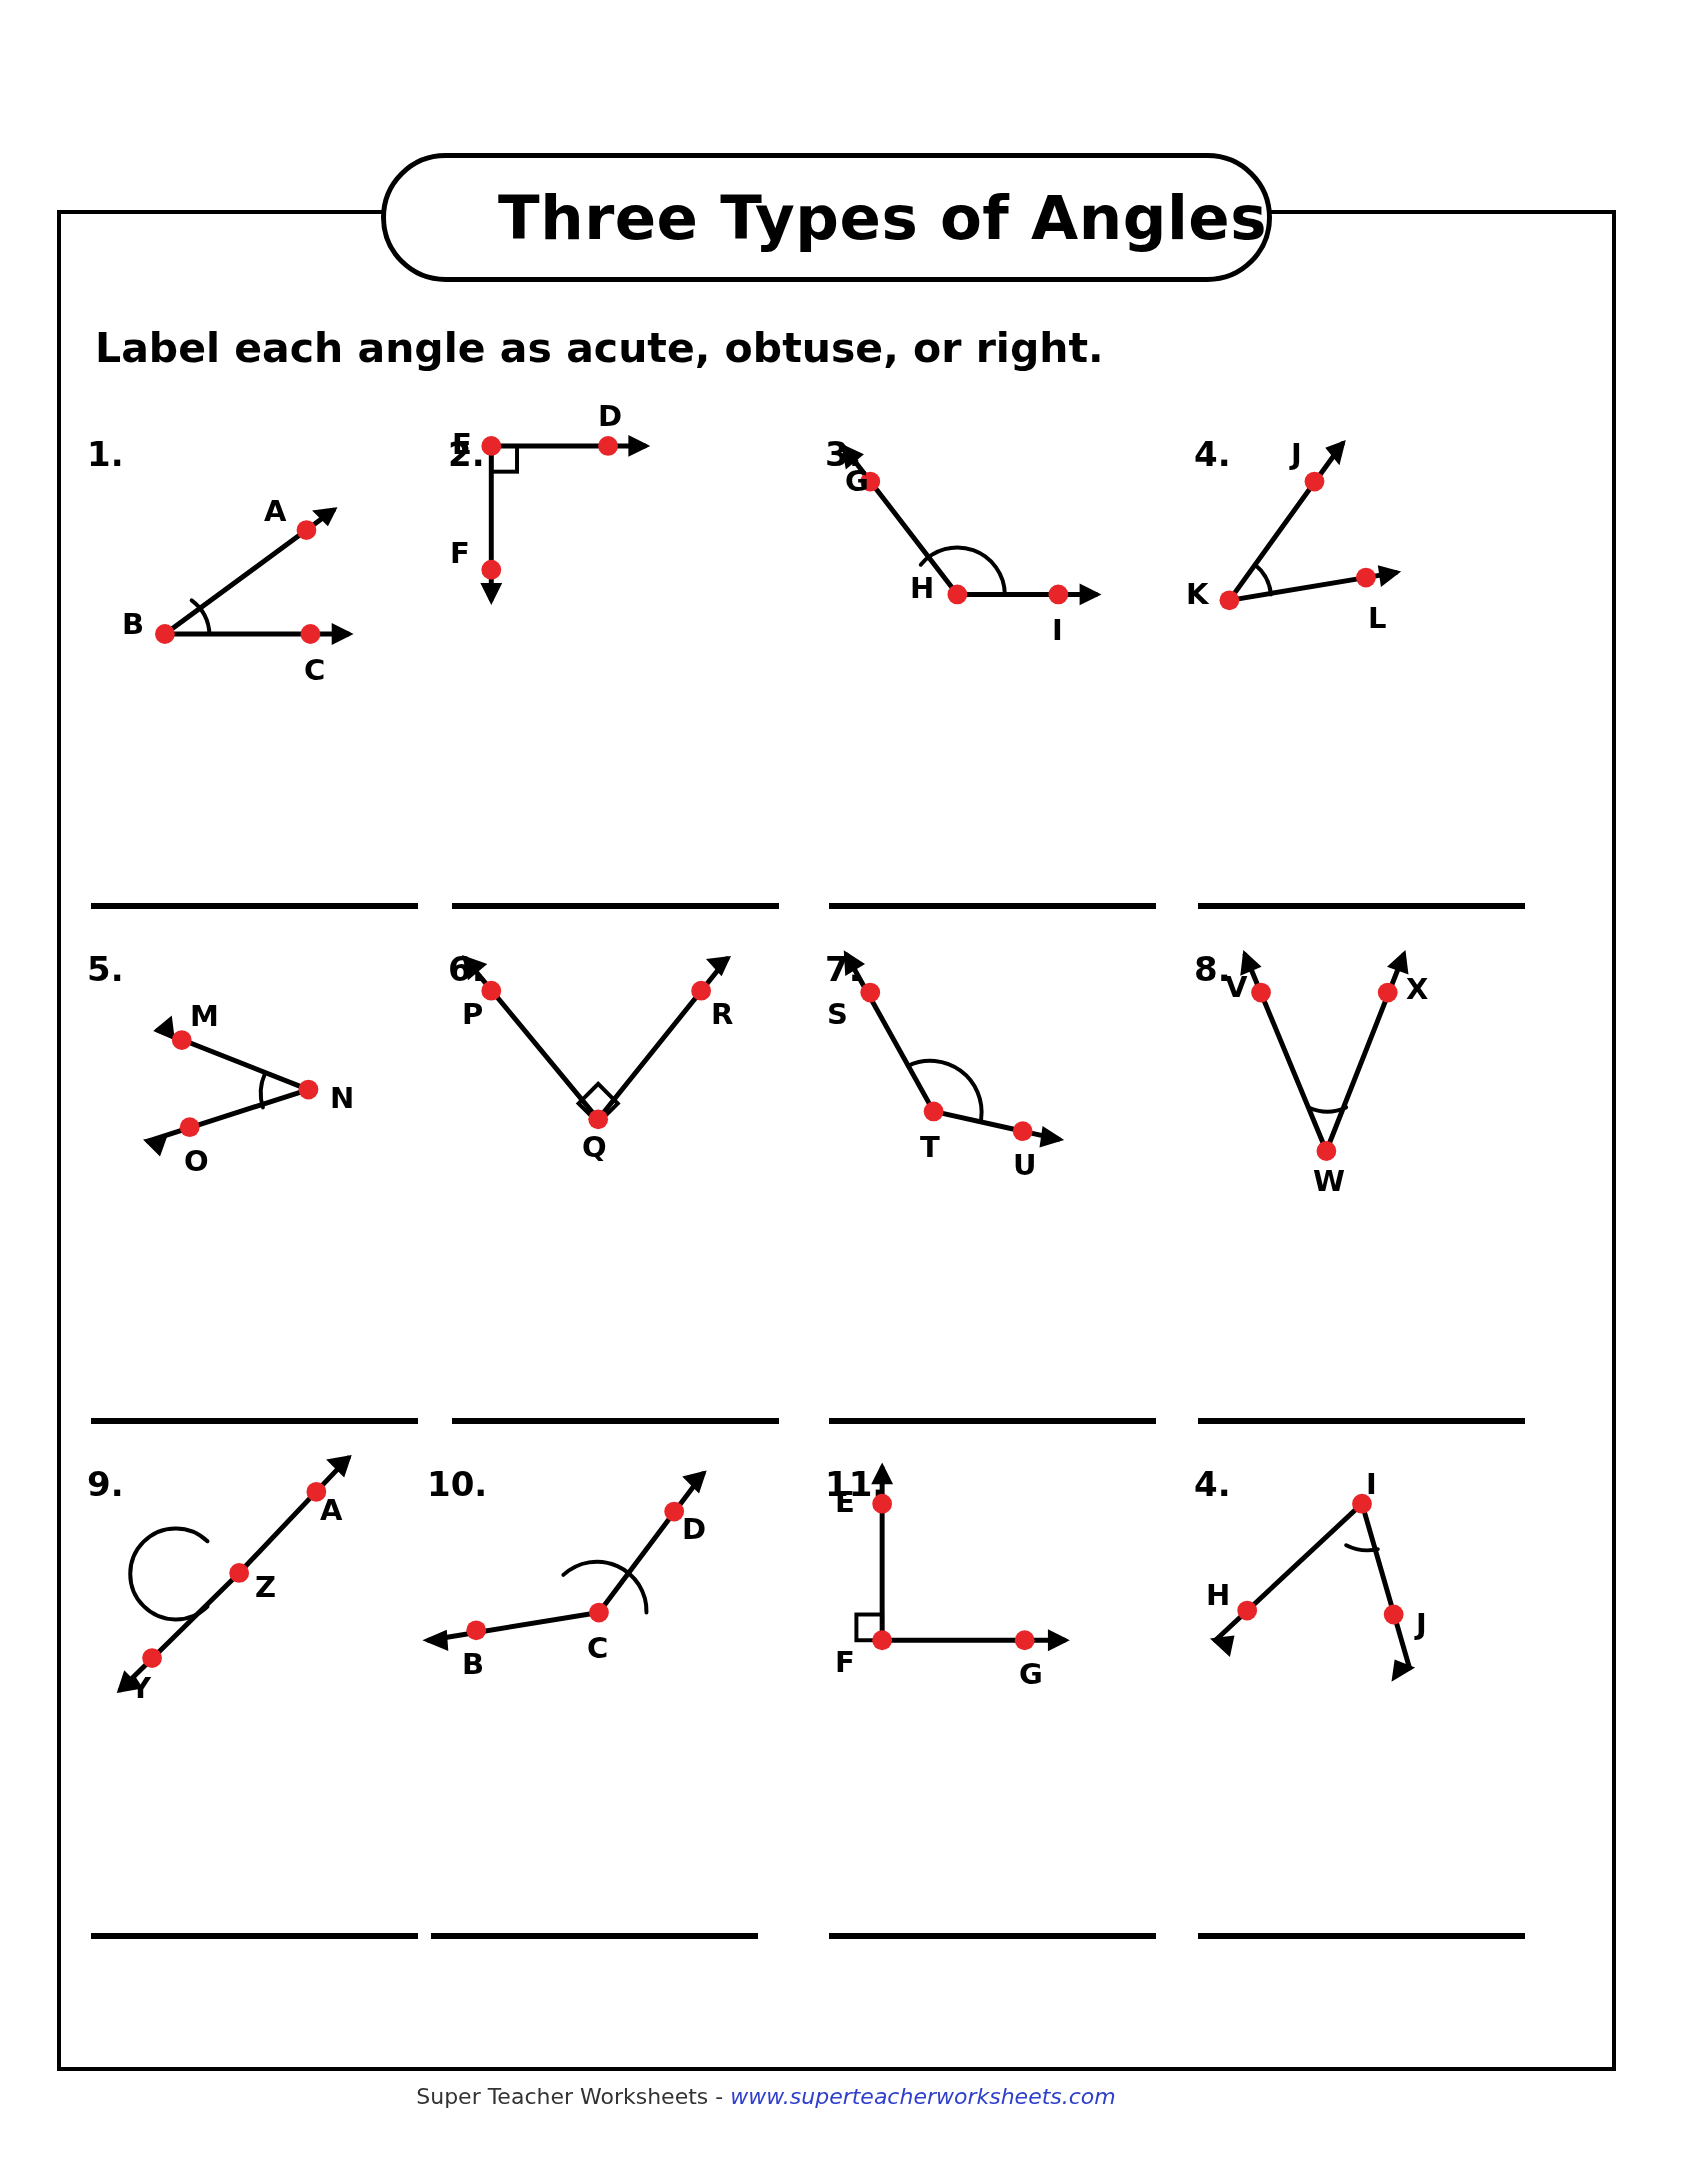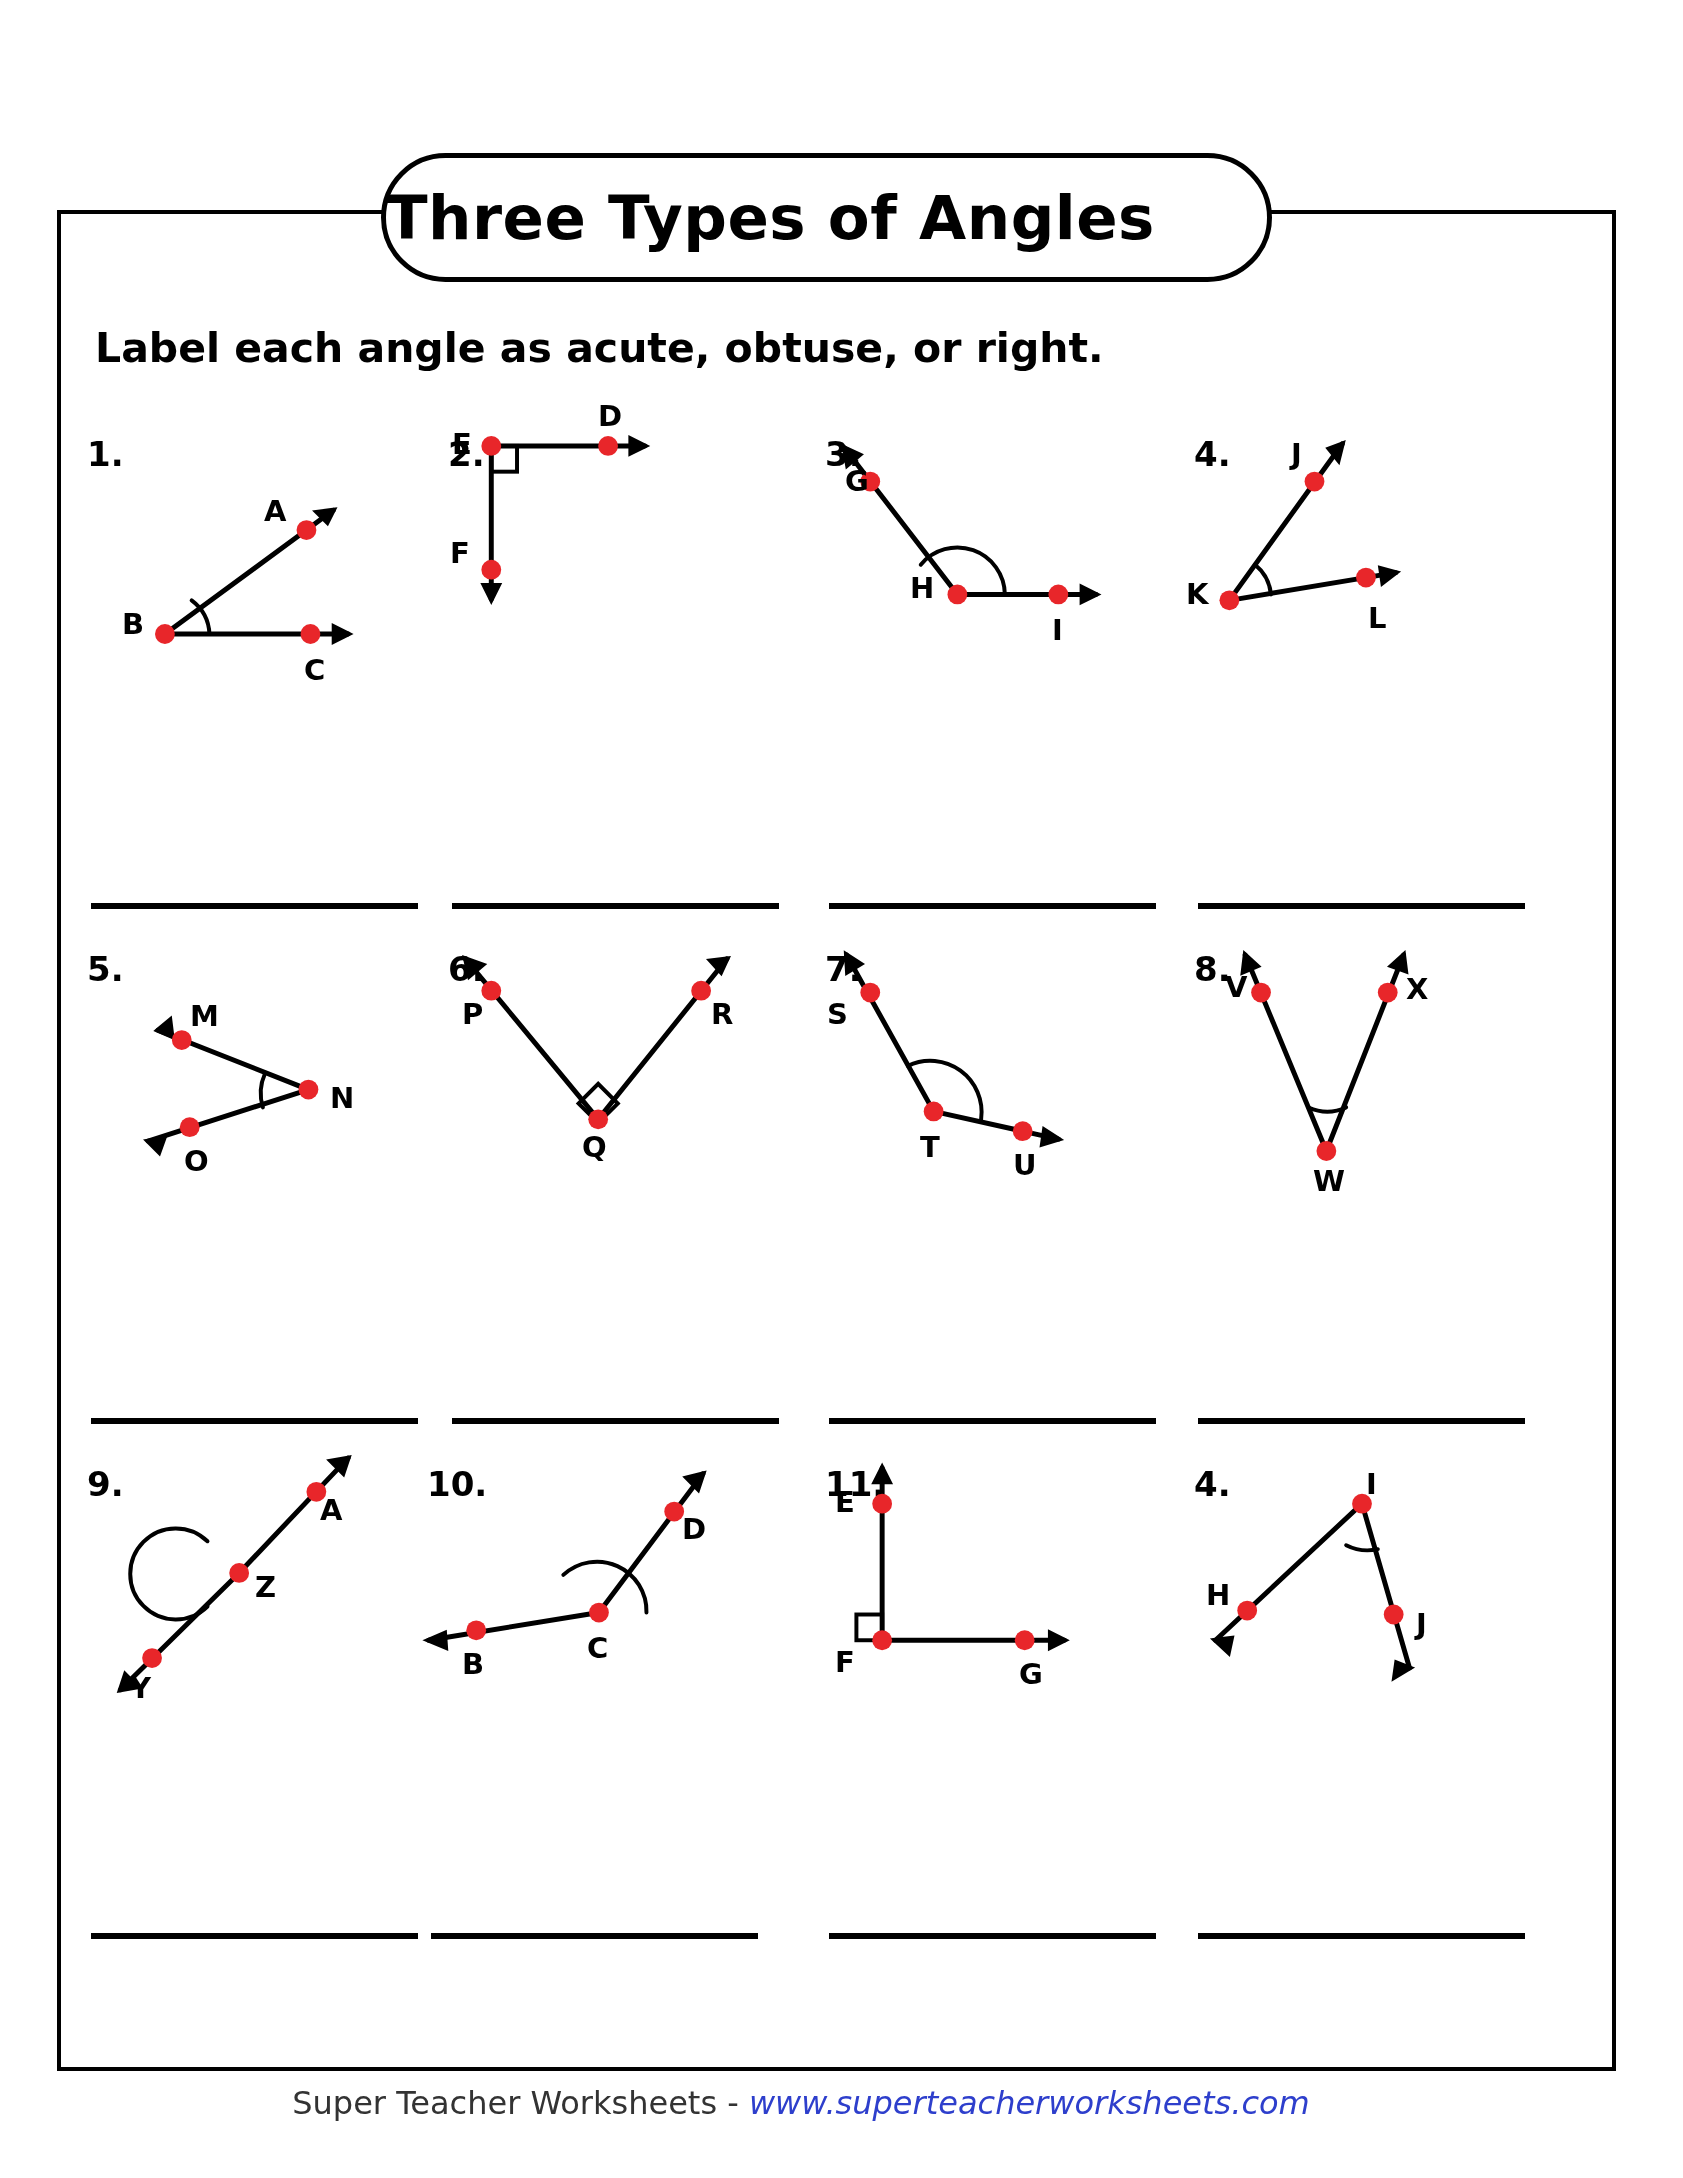--- a/index.html
+++ b/index.html
@@ -56,21 +56,21 @@
     left: 381px;
     top: 153px;
     width: 891px;
     height: 129px;
     background: #fff;
     border: 5px solid #000;
     border-radius: 69px;
     box-sizing: border-box;
     display: flex;
     align-items: center;
-    justify-content: flex-start;
+    justify-content: flex-end;
     z-index: 5;
   }
   .title-text {
     font-size: 61px;
     font-weight: bold;
     letter-spacing: 0.5px;
     font-family: "DejaVu Sans", sans-serif;
   }
   .instructions {
     position: absolute;
@@ -121,24 +121,23 @@
     font-weight: bold;
     font-family: "DejaVu Sans", sans-serif;
     line-height: 1;
   }
   .footer {
     position: absolute;
     left: 0;
     top: 2084px;
     width: 1532px;
     text-align: center;
-    font-size: 32px;
+    font-size: 22px;
     font-family: "DejaVu Sans", sans-serif;
     color: #222;
-    margin-left: 35px;
   }
   .footer .url {
     color: #2e3fcc;
     font-style: italic;
   }
   .footer .pre {
     color: #333;
   }
 </style>
 </head>

